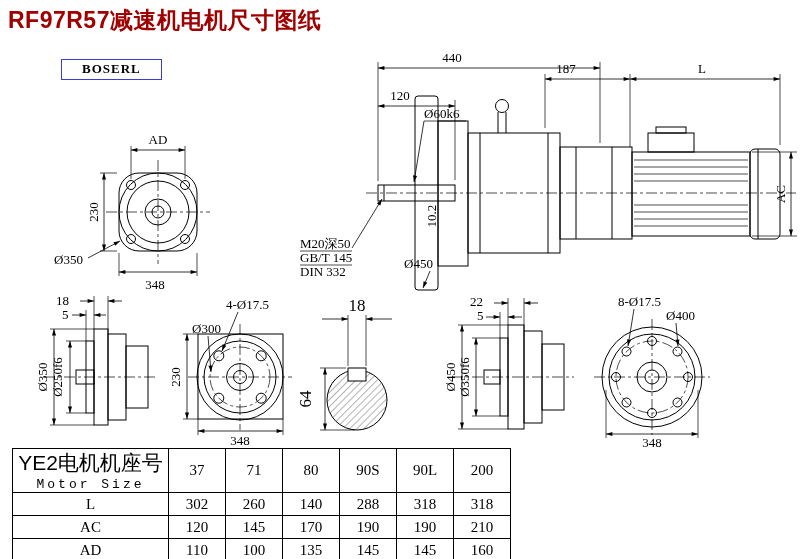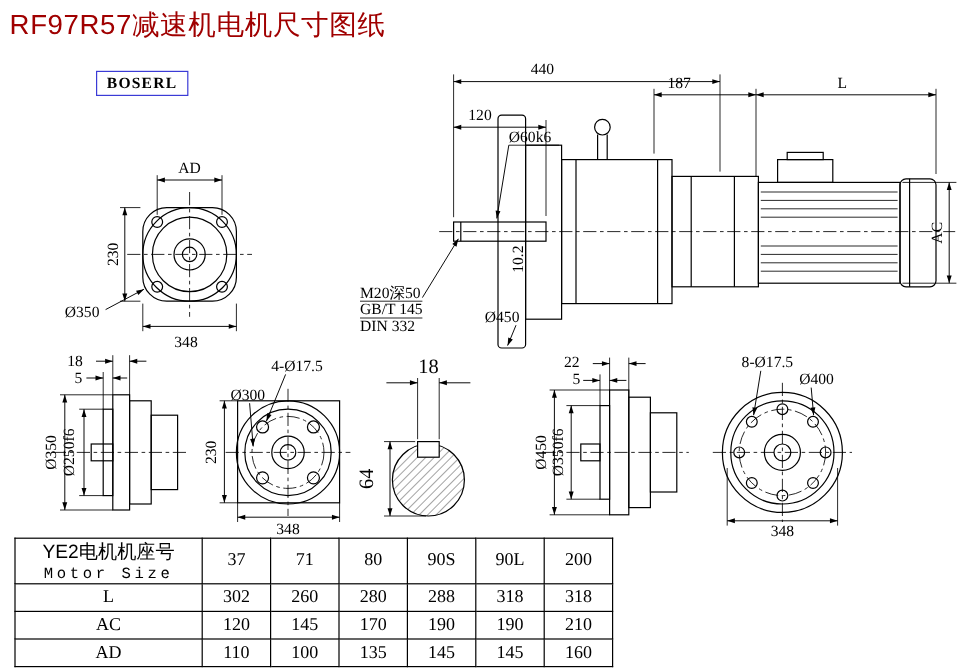--- a/index.html
+++ b/index.html
@@ -1,39 +1,39 @@
 <!DOCTYPE html>
 <html><head>
 <meta charset="utf-8">
 <style>
   * { margin:0; padding:0; box-sizing:border-box; }
   html,body { width:800px; height:559px; }
   body { background:#fff; font-family:"Liberation Sans",sans-serif; position:relative; overflow:hidden; }
   .page { position:absolute; inset:0; width:800px; height:559px; background:#fff; }
 
-  .title { position:absolute; left:8px; top:5px; font-size:23px; font-weight:400; color:#a00000; letter-spacing:.5px; white-space:nowrap; }
-  .brand { position:absolute; left:80px; top:59px; border:1px solid #3b3bd6; padding:1px 8px 2px;
+  .title { position:absolute; left:8px; top:5px; font-size:23px; font-weight:700; color:#a00000; letter-spacing:.5px; white-space:nowrap; }
+  .brand { position:absolute; left:61px; top:59px; border:1px solid #3b3bd6; padding:1px 20px 2px;
            font:700 13px "Liberation Serif",serif; color:#000; letter-spacing:1px; background:#fff; }
 
   svg.drawing { position:absolute; left:0; top:0; }
   .ln  { fill:none; stroke:#000; stroke-width:1; }
   .thin{ fill:none; stroke:#000; stroke-width:.7; }
   .cl  { fill:none; stroke:#000; stroke-width:.7; stroke-dasharray:11 3 3 3; }
   .dim2{ fill:none; stroke:#000; stroke-width:.8; marker-start:url(#arr); marker-end:url(#arr); }
   .dima{ fill:none; stroke:#000; stroke-width:.8; marker-end:url(#arr); }
   svg text { font:13px "Liberation Serif",serif; fill:#000; }
   svg text.big { font-size:17px; }
 
   .size-table { position:absolute; left:12px; top:448px; border-collapse:collapse; background:#fff; table-layout:fixed; }
   .size-table col.c0 { width:156px; }
   .size-table col.cn { width:57px; }
   .size-table th,.size-table td { border:1px solid #000; text-align:center; vertical-align:middle;
         font-weight:400; font:15px "Liberation Serif",serif; height:23px; }
   .size-table tr.r-head th { height:38px; }
-  .h-cn { font-family:"Liberation Sans",sans-serif; font-size:16px; }
+  .h-cn { font-family:"Liberation Sans",sans-serif; font-size:21px; }
   .h-en { font-family:Liberation Mono, monospace; font-size:13px; letter-spacing:3px; }
 </style>
 </head>
 <body>
 
 <div class="page">
 
   <div class="title">RF97R57减速机电机尺寸图纸</div>
   <div class="brand">BOSERL</div>
 
@@ -306,21 +306,21 @@
         <th>71</th>
         <th>80</th>
         <th>90S</th>
         <th>90L</th>
         <th>200</th>
       </tr>
       <tr>
         <th>L</th>
         <td>302</td>
         <td>260</td>
-        <td>280</td>
+        <td>140</td>
         <td>288</td>
         <td>318</td>
         <td>318</td>
       </tr>
       <tr>
         <th>AC</th>
         <td>120</td>
         <td>145</td>
         <td>170</td>
         <td>190</td>

